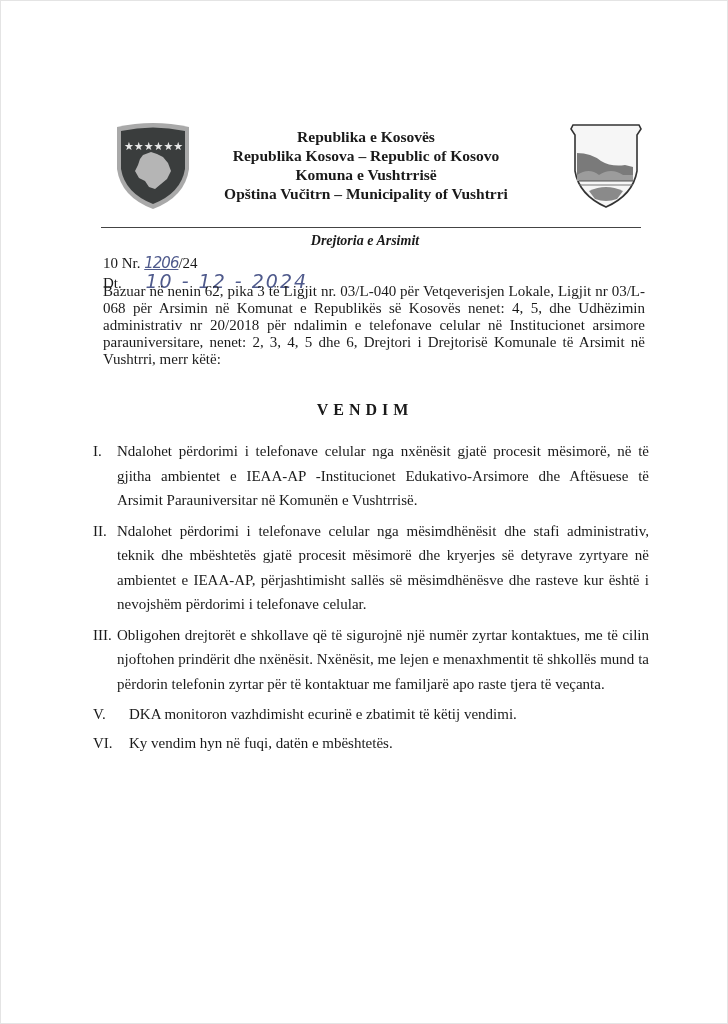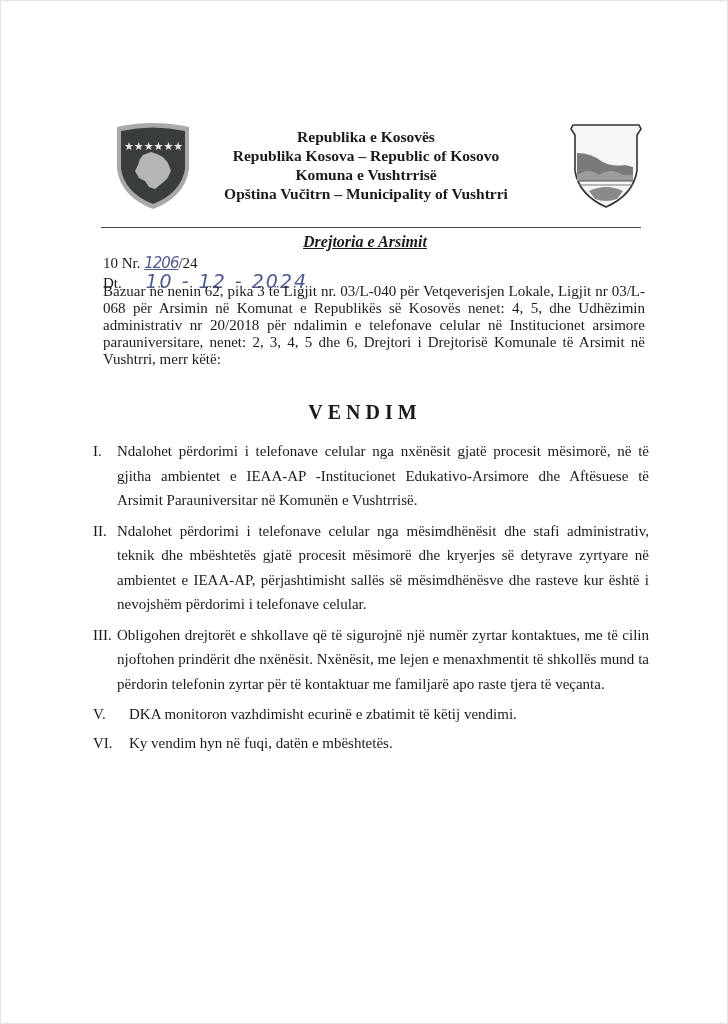--- a/index.html
+++ b/index.html
@@ -10,33 +10,33 @@
   .page { position: absolute; inset: 0; border: 1px solid #e4e4e4; box-sizing: border-box; }
   .emblem-left { position: absolute; left: 112px; top: 120px; width: 80px; height: 90px; }
   .emblem-right { position: absolute; left: 566px; top: 118px; width: 78px; height: 90px; }
   .header-text {
     position: absolute; left: 200px; top: 126px; width: 330px; text-align: center;
     font-weight: bold; font-size: 15.5px; line-height: 19px;
   }
   .hr { position: absolute; left: 100px; top: 226px; width: 540px; height: 0; border-top: 1.2px solid #444; }
   .dept {
     position: absolute; left: 0; width: 728px; top: 232px; text-align: center;
-    font-style: italic; font-weight: bold; font-size: 16px; text-decoration: underline;
+    font-style: italic; font-weight: bold; font-size: 14px;
   }
   .ref { position: absolute; left: 102px; top: 253px; font-size: 15px; line-height: 18px; }
   .ref .hand { font-family: "DejaVu Sans", sans-serif; font-style: italic; color: #4f5a8c; font-size: 15px; }
   .ref .hand-num { text-decoration: underline; text-decoration-color: #4f5a8c; letter-spacing: -1px; }
   .ref .hand-date { font-size: 19px; letter-spacing: 2px; margin-left: 20px; }
   .preamble {
     position: absolute; left: 102px; top: 282px; width: 542px; font-size: 15px; line-height: 17px;
     text-align: justify;
   }
   .title {
     position: absolute; left: 0; width: 728px; top: 400px; text-align: center; font-weight: bold;
-    font-size: 20px; letter-spacing: 5px;
+    font-size: 16px; letter-spacing: 5px;
   }
   .items { position: absolute; left: 92px; top: 438px; width: 556px; }
   .item { position: relative; font-size: 15px; line-height: 24.5px; text-align: justify; }
   .item .num { position: absolute; left: 0; top: 0; width: 40px; }
   .item .text { margin-left: 24px; display: block; }
   .item.compact .text { margin-left: 36px; }
   .item.compact .num { }
 </style>
 </head>
 <body>

